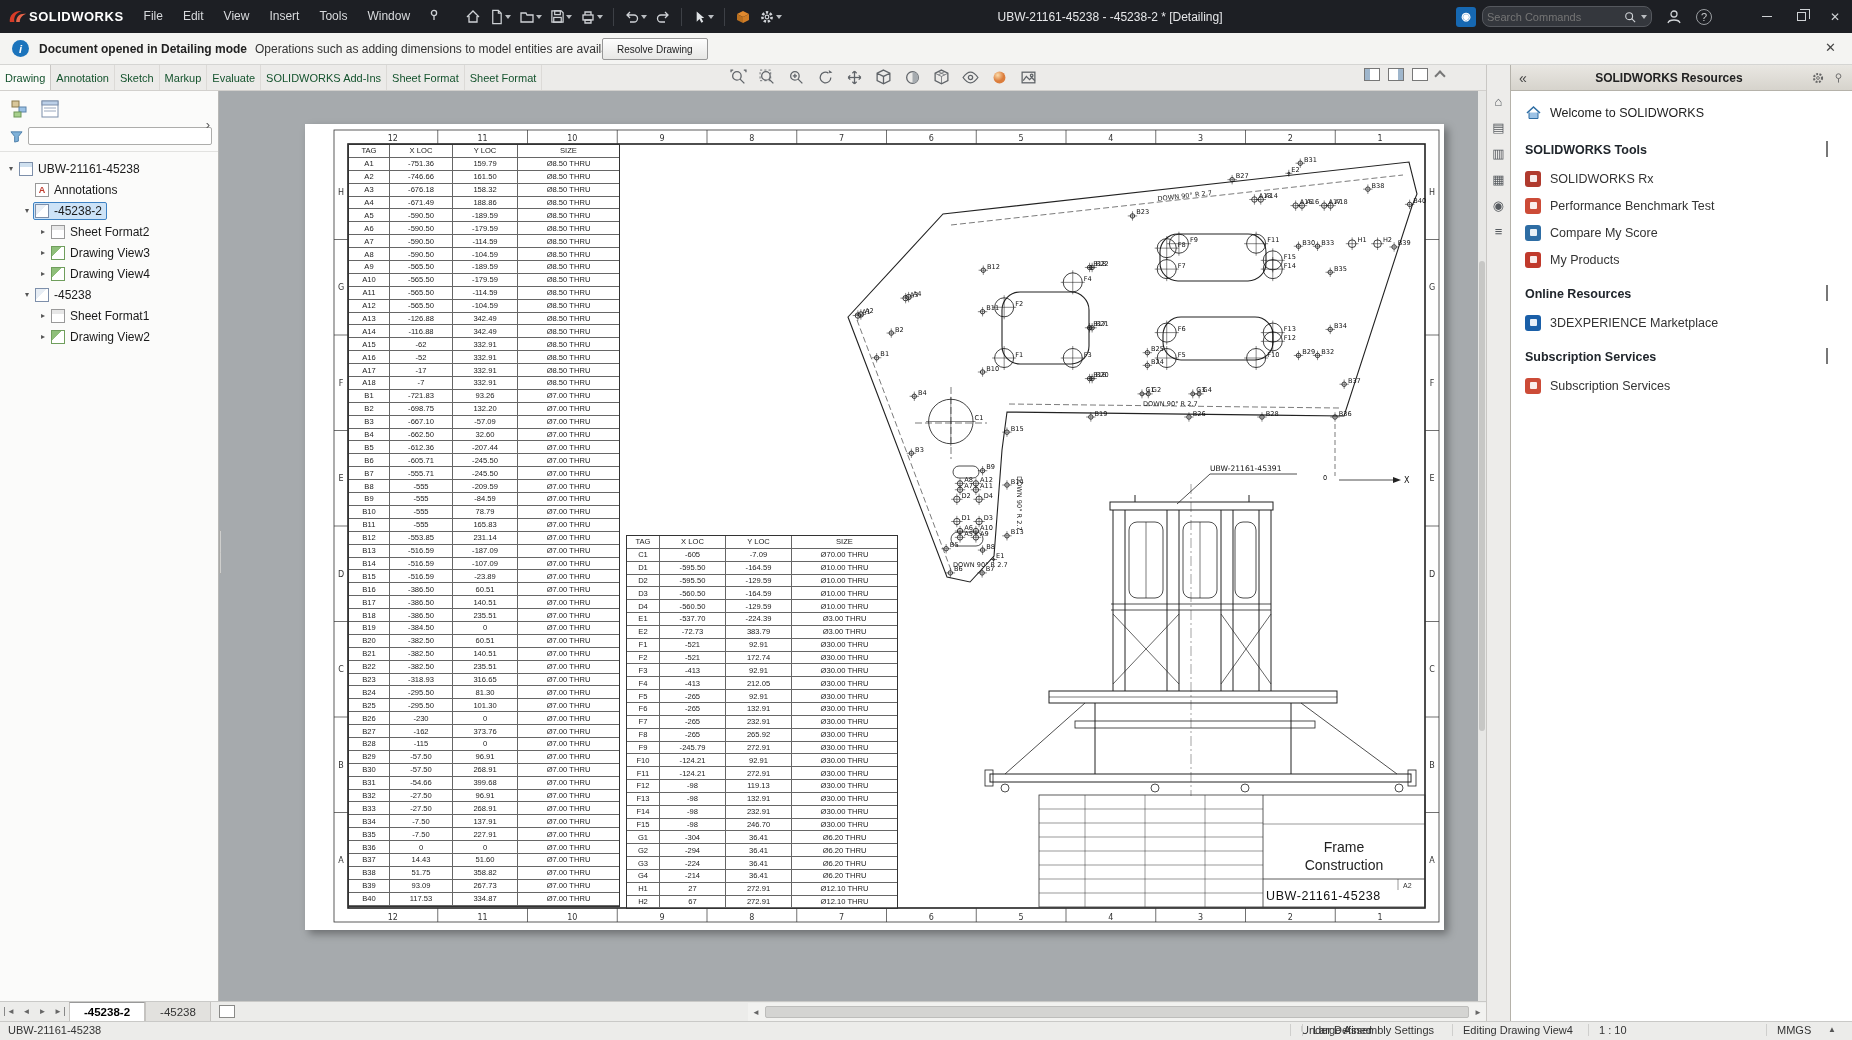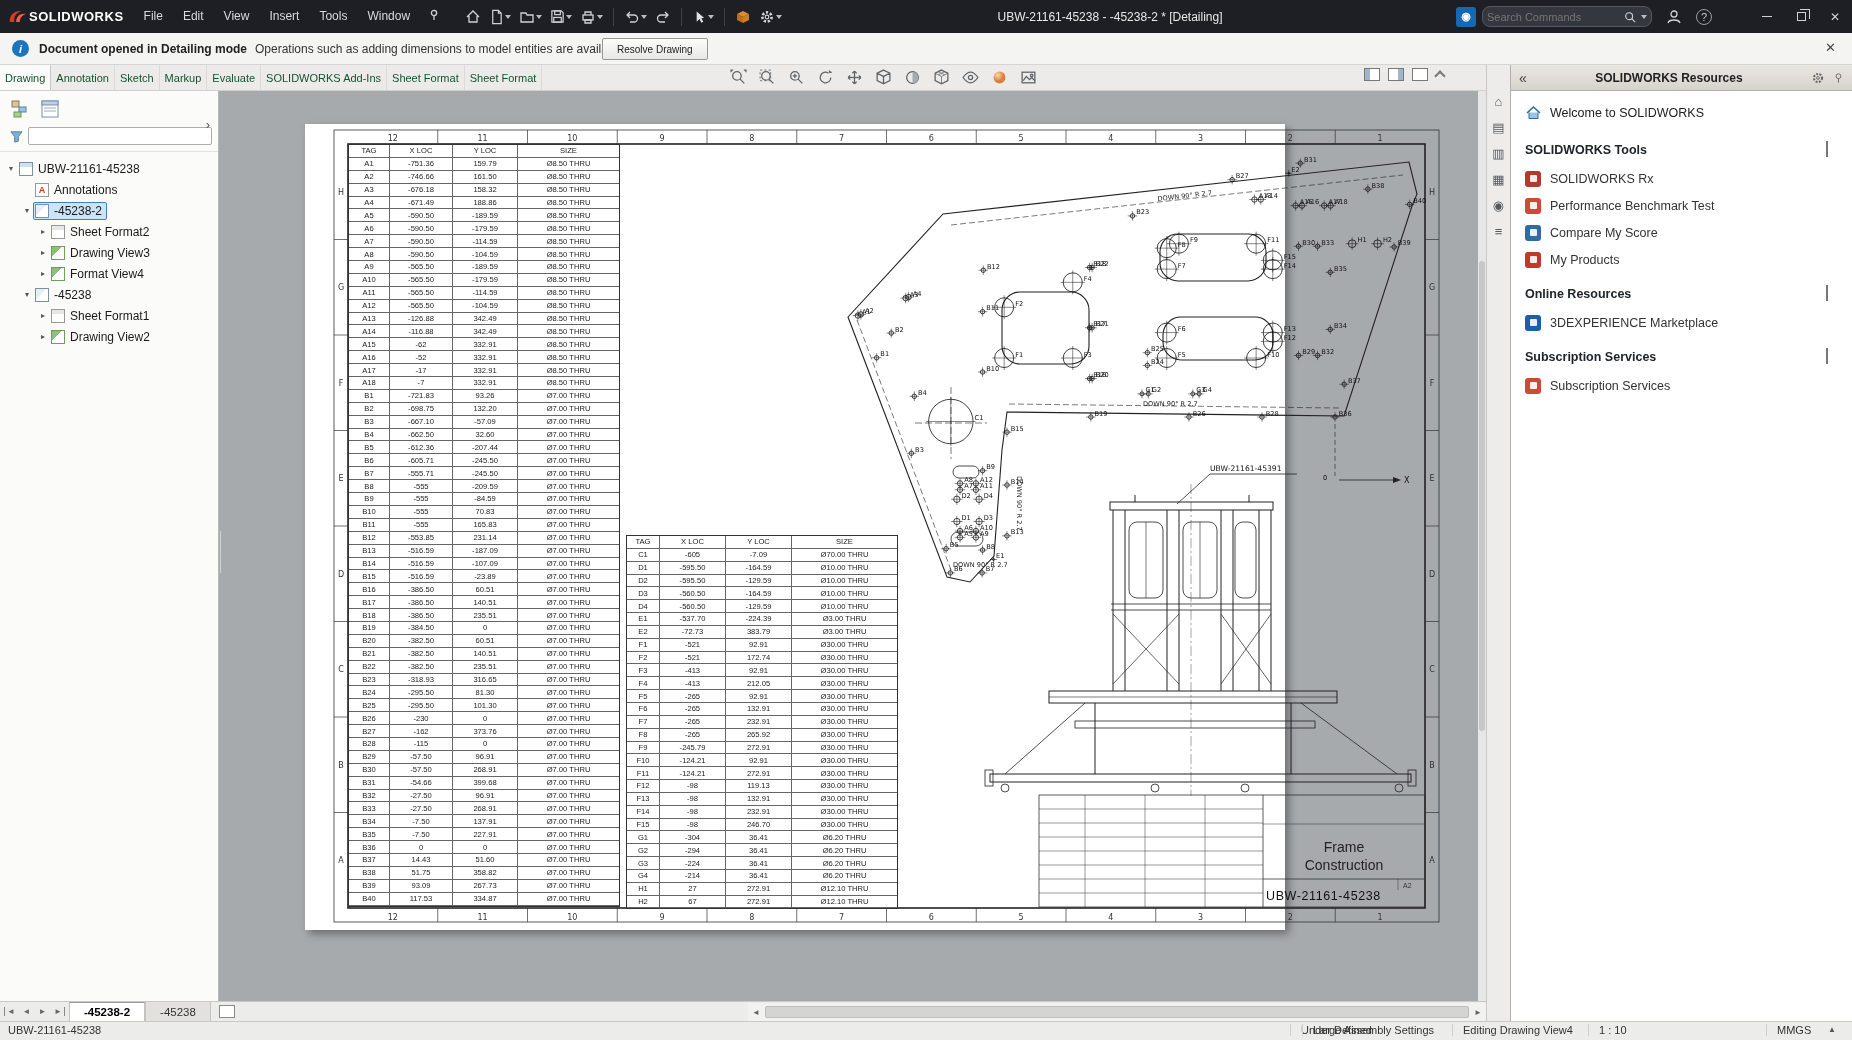--- a/index.html
+++ b/index.html
@@ -63,21 +63,21 @@
   .ti-annotations{color:#c0392b;font-weight:bold;border-color:#999}
   .ti-sheet{background:linear-gradient(135deg,#e8eef5 0 45%,#fff 45%)}
   .ti-format{background:linear-gradient(#e7e7e7 0 4px,#fff 4px);border-color:#999}
   .ti-view{background:linear-gradient(135deg,#8fbf7a 0 40%,#fff 40%);border-color:#6f9e5c}
   .hl{display:flex;align-items:center;padding:1px 4px 1px 1px;border-radius:1px}
   .trow.sel .hl{background:#cde3f7;outline:1px solid #3d82c4}
   .splitgrip{position:absolute;left:219px;top:530px;width:7px;height:44px;background:#cfcfcd;border:1px solid #a9a9a7;border-radius:0 4px 4px 0;display:flex;align-items:center;justify-content:center;font-size:7px;color:#666}
 
   
   .graphics{position:absolute;left:221px;top:91px;width:1257px;height:910px;background:#a6aaad;overflow:hidden}
-  .sheet{position:absolute;left:84px;top:33px;width:980px;height:806px;background:#fff;box-shadow:4px 4px 8px rgba(0,0,0,.35)}
+  .sheet{position:absolute;left:84px;top:33px;width:1139px;height:806px;background:#fff;box-shadow:4px 4px 8px rgba(0,0,0,.35)}
   .sheet svg{position:absolute;left:0;top:0;z-index:1}
   .htable{position:absolute;z-index:2;border:1px solid #333;background:#fff}
   #htable1{left:43px;top:20px;width:272px}
   #htable2{left:321px;top:411px;width:272px}
   .hrow{display:grid;height:12.9px}
   #htable2 .hrow{height:12.85px}
   #htable1 .hrow{grid-template-columns:41px 63px 65px 101px}
   #htable2 .hrow{grid-template-columns:33px 66px 66px 105px}
   .hcell{display:flex;align-items:center;justify-content:center;font-size:7.6px;color:#222;border-right:.5px solid #666;border-bottom:.5px solid #666;overflow:hidden;white-space:nowrap}
   .hrow .hcell:last-child{border-right:none}
@@ -410,21 +410,21 @@
           <span class="texp">▸</span>
           <span class="hl">
             <span class="ticon ti-view"></span>
             <span class="tlabel">Drawing View3</span>
           </span>
         </div>
         <div class="trow" style="padding-left: 36px;">
           <span class="texp">▸</span>
           <span class="hl">
             <span class="ticon ti-view"></span>
-            <span class="tlabel">Format View4</span>
+            <span class="tlabel">Drawing View4</span>
           </span>
         </div>
         <div class="trow" style="padding-left: 20px;">
           <span class="texp">▾</span>
           <span class="hl">
             <span class="ticon ti-sheet"></span>
             <span class="tlabel">-45238</span>
           </span>
         </div>
         <div class="trow" style="padding-left: 36px;">
@@ -1143,21 +1143,21 @@
           </div>
           <div class="hrow">
             <span class="hcell">B9</span>
             <span class="hcell">-555</span>
             <span class="hcell">-84.59</span>
             <span class="hcell">Ø7.00 THRU</span>
           </div>
           <div class="hrow">
             <span class="hcell">B10</span>
             <span class="hcell">-555</span>
-            <span class="hcell">70.83</span>
+            <span class="hcell">78.79</span>
             <span class="hcell">Ø7.00 THRU</span>
           </div>
           <div class="hrow">
             <span class="hcell">B11</span>
             <span class="hcell">-555</span>
             <span class="hcell">165.83</span>
             <span class="hcell">Ø7.00 THRU</span>
           </div>
           <div class="hrow">
             <span class="hcell">B12</span>

